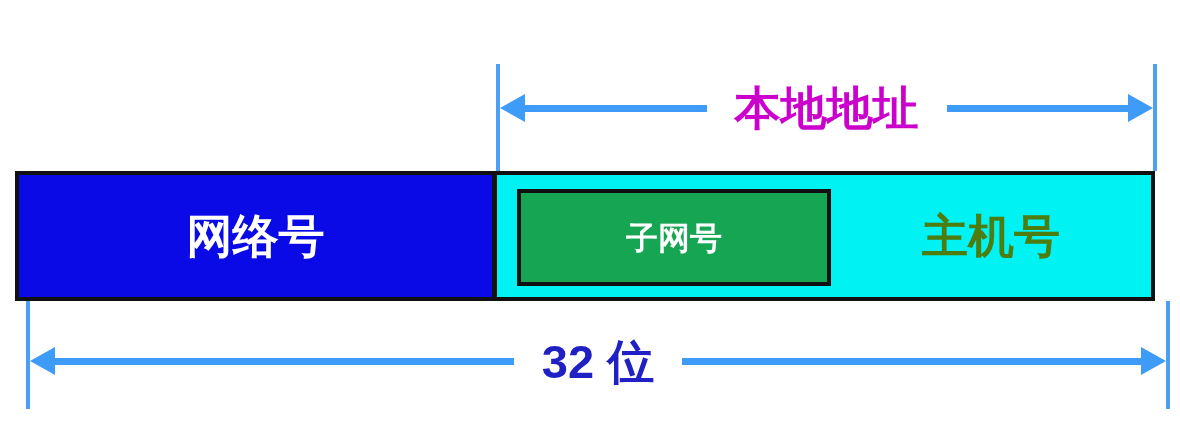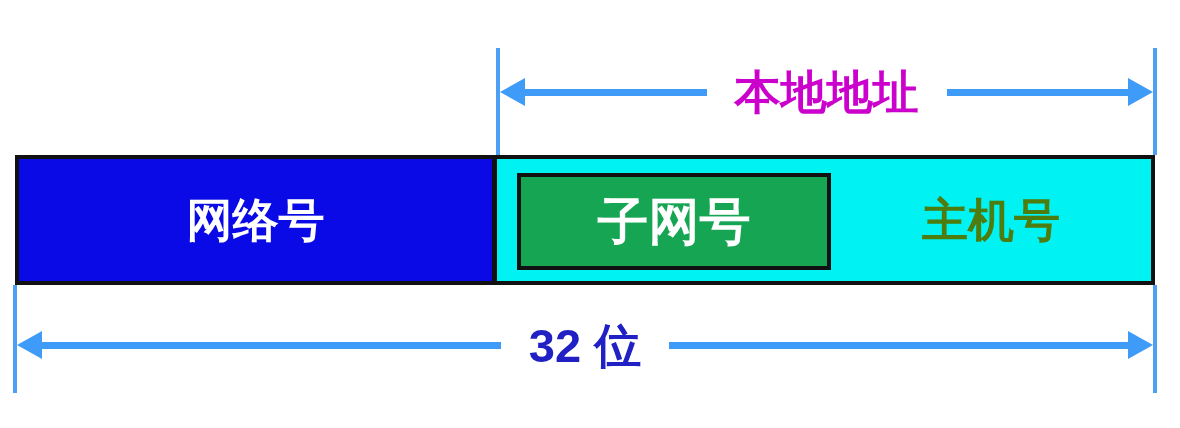--- a/index.html
+++ b/index.html
@@ -6,20 +6,21 @@
     margin:0; padding:0;
     width:1180px; height:428px;
     background:#ffffff;
     overflow:hidden;
     font-family:"Liberation Sans","DejaVu Sans",sans-serif;
   }
   .stage{
     position:relative;
     width:1180px; height:408px;
     background:#ffffff;
+    margin-top:16px;
   }
 
   
   .bar{
     position:absolute;
     left:15px; top:155px;
     width:1140px; height:130px;
     box-sizing:border-box;
     border:4px solid #111111;
     display:flex;
@@ -45,32 +46,32 @@
   }
   .seg-network .seg-label{ color:#ffffff; }
   .subnet-box{
     box-sizing:border-box;
     width:314px; height:97px;
     margin-left:20px; margin-top:3px;
     background:#16a553;
     border:4px solid #111111;
     display:flex; align-items:center; justify-content:center;
   }
-  .subnet-box .seg-label{ color:#ffffff; font-size:51px; }
+  .subnet-box .seg-label{ color:#ffffff; font-size:32px; }
   .host-area{
     flex:1; display:flex; align-items:center; justify-content:center;
   }
   .host-area .seg-label{ color:#4d7c0f; }
 
   
   .anno{
     position:absolute;
   }
   .anno-local{ left:496px; top:48px; width:661px; height:107px; }
-  .anno-bits{  left:13px;  top:285px; width:1144px; height:108px; }
+  .anno-bits{  left:26px;  top:285px; width:1144px; height:108px; }
 
   .tick{
     position:absolute; top:0; bottom:0; width:4px;
     background:#4d9ff5;
   }
   .tick-left{ left:0; }
   .tick-right{ right:0; }
 
   .arrow-row{
     position:absolute;

